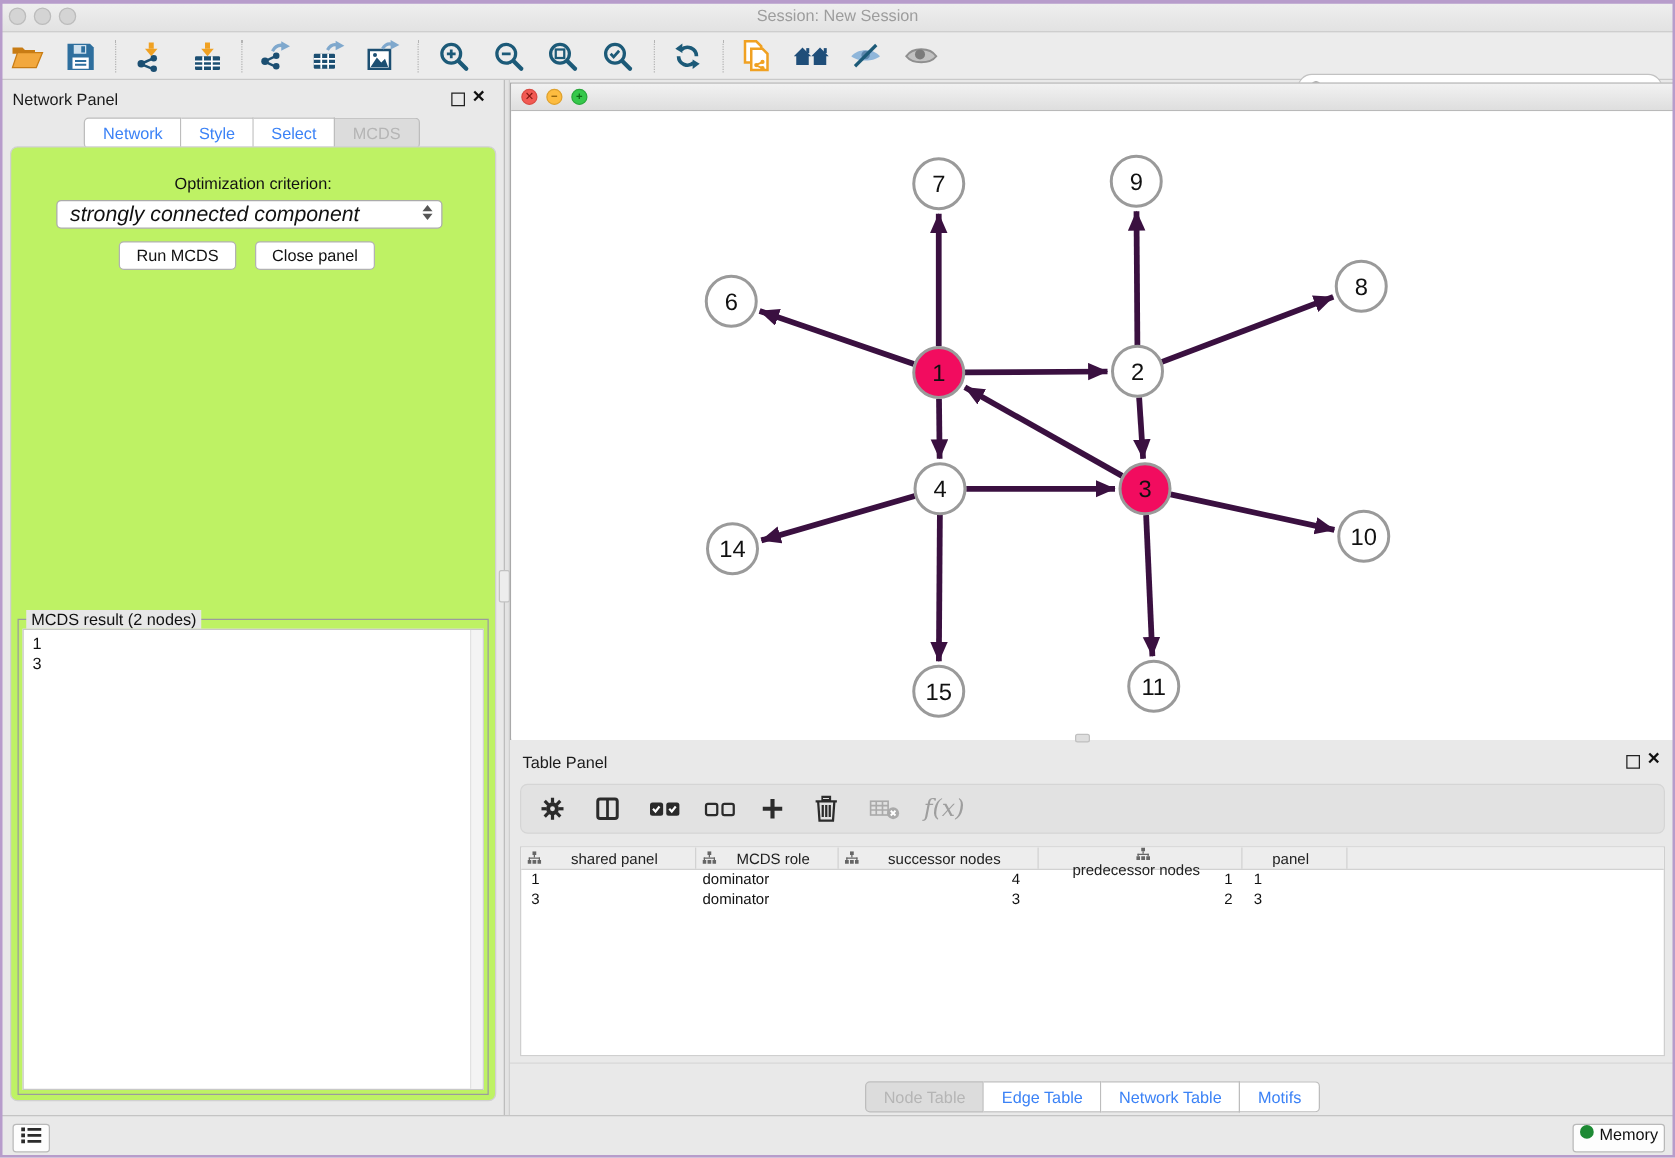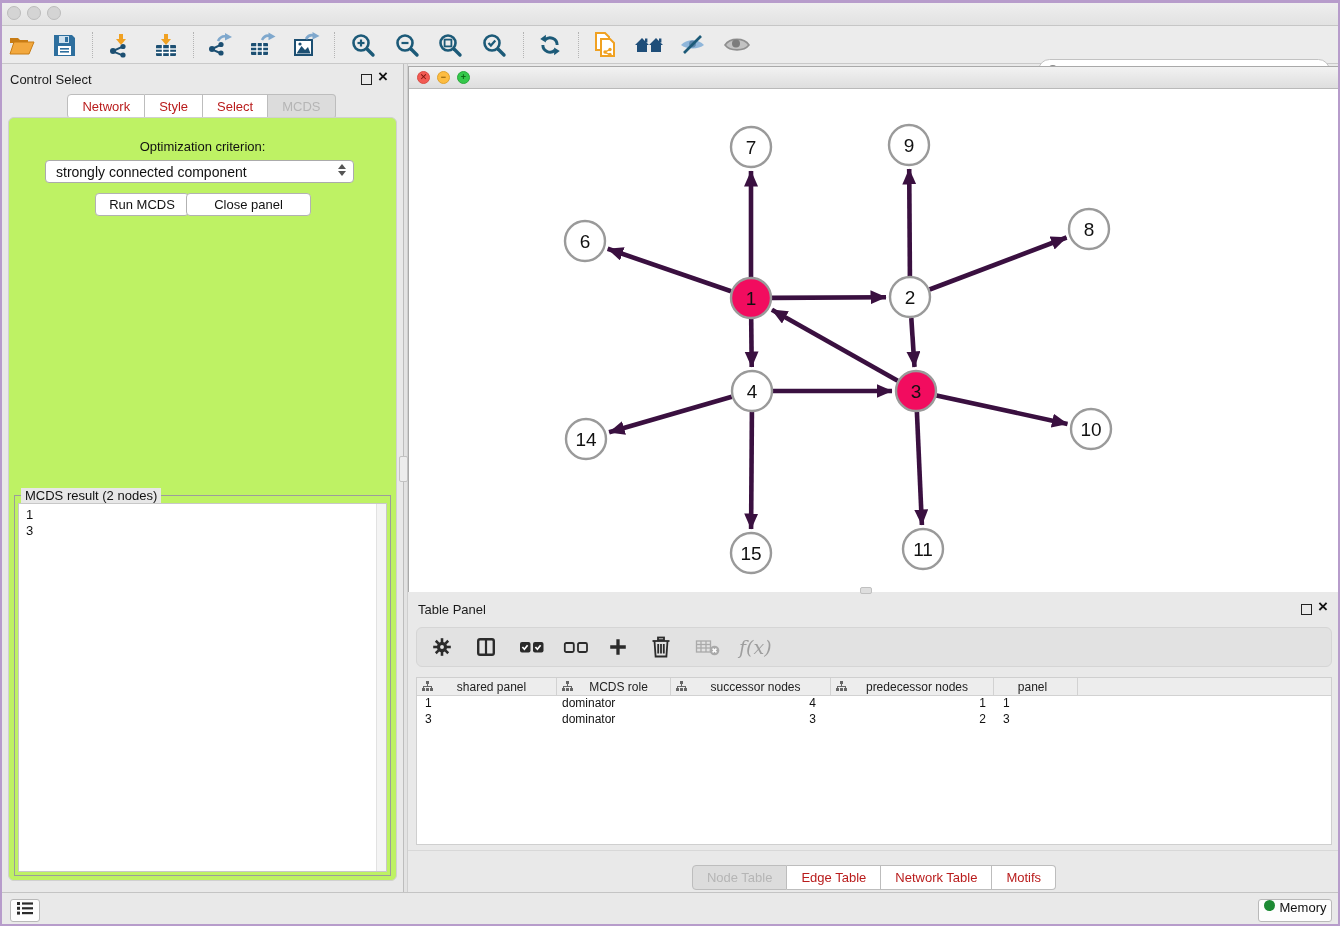--- a/index.html
+++ b/index.html
@@ -17,27 +17,27 @@
   .tb-btn { position:absolute; top:4px; width:34px; height:30px; display:flex; align-items:center; justify-content:center; }
   .tb-sep { position:absolute; top:6px; height:26px; width:0; border-left:1px dotted #b4b4b4; }
   .searchbox { position:absolute; left:1038px; top:33px; width:292px; height:23px; background:#fff; border:1px solid #c2c2c2; border-radius:12px; display:flex; align-items:center; padding-left:8px; }
 
   
   .cpanel-head { position:absolute; left:0; top:64px; width:403px; height:28px; }
   .panel-title { font-size:13px; color:#1b1b1b; position:absolute; left:10px; top:8px; }
   .panel-float { position:absolute; width:11px; height:11px; border:1.6px solid #222; top:10px; }
   .panel-close { position:absolute; font-size:17px; font-weight:bold; color:#111; top:4px; line-height:17px; }
   .cp-tabs { position:absolute; left:0; top:94px; width:403px; display:flex; justify-content:center; }
-  .tab { font-size:13px; padding:4px 14px; background:#fff; border:1px solid #bdbdbd; border-left:none; color:#b91c1c; }
+  .tab { font-size:13px; padding:4px 14px; background:#fff; border:1px solid #bdbdbd; border-left:none; color:#3b82f6; }
   .tab:first-child { border-left:1px solid #bdbdbd; border-radius:4px 0 0 4px; }
   .tab:last-child { border-radius:0 4px 4px 0; }
   .tab.active { background:#dcdcdc; color:#b5b5b5; }
   .cp-body { position:absolute; left:8px; top:117px; width:389px; height:764px; background:#bef264; border:1px solid #d0d0d0; border-radius:6px; }
   .opt-label { position:absolute; left:0; top:21px; width:100%; text-align:center; font-size:13px; color:#111; }
-  .criterion { position:absolute; left:36px; top:42px; width:309px; height:23px; background:#fff; border:1px solid #ababab; border-radius:4px; display:flex; align-items:center; font-size:14px; color:#111; padding-left:10px; }
+  .criterion { position:absolute; left:36px; top:42px; width:309px; height:23px; background:#fff; border:1px solid #ababab; border-radius:4px; display:flex; align-items:center; font-size:17px; color:#111; padding-left:10px;font-style:italic; }
   .stepper { position:absolute; right:7px; top:3px; display:flex; flex-direction:column; gap:2px; }
   .stepper i { width:0; height:0; border-left:4px solid transparent; border-right:4px solid transparent; }
   .stepper .up { border-bottom:5px solid #555; }
   .stepper .dn { border-top:5px solid #555; }
   .cp-btn { position:absolute; top:75px; height:23px; background:#fff; border:1px solid #b2b2b2; border-radius:4px; font-size:13px; color:#111; display:flex; align-items:center; justify-content:center; }
   .result-box { position:absolute; left:5px; top:377px; width:377px; height:381px; border:1px solid #9c9c9c; }
   .result-legend { position:absolute; left:6px; top:-8px; background:#e7e7e7; padding:0 4px; font-size:13px; color:#111; }
   .result-area { position:absolute; left:3px; top:7px; right:3px; bottom:3px; background:#fff; border:1px solid #c8c8c8; font-size:13px; color:#111; padding:3px 0 0 7px; line-height:16px; }
   .result-scroll { position:absolute; right:0; top:0; width:10px; height:100%; background:#f4f4f4; border-left:1px solid #e2e2e2; }
 
@@ -74,20 +74,21 @@
   .mem-label { font-size:13px; color:#111; margin-left:5px; }
   .mem-dot { width:11px; height:11px; border-radius:50%; background:#1d8a34; }
 </style>
 </head>
 <body>
 
 <div class="titlebar">
   <span class="tl-dot" style="left:7px"></span>
   <span class="tl-dot" style="left:27px"></span>
   <span class="tl-dot" style="left:47px"></span>
+  <div class="win-title">Session: New Session</div>
 </div>
 
 <div class="toolbar">
   <div class="tb-btn" style="left:5px">
     <svg width="28" height="26" viewBox="0 0 28 26">
         <path d="M2,6 h8 l2,2 h8 v3 H2 Z" fill="#c87c14"></path>
         <path d="M2,22 L6,10 H26 L21,22 Z" fill="#f2a83e" stroke="#c87c14" stroke-width="1"></path>
       </svg>
   </div>
   <div class="tb-btn" style="left:47px">
@@ -249,41 +250,41 @@
   </div>
   <div class="searchbox">
     <svg width="14" height="14" viewBox="0 0 14 14">
         <circle cx="5.8" cy="5.8" r="4.2" fill="none" stroke="#8a8a8a" stroke-width="1.4"></circle>
         <line x1="9" y1="9" x2="12.6" y2="12.6" stroke="#8a8a8a" stroke-width="1.5"></line>
       </svg>
   </div>
 </div>
 
 <div class="cpanel-head">
-  <span class="panel-title">Control Select</span>
+  <span class="panel-title">Network Panel</span>
   <span class="panel-float" style="left:361px"></span>
   <span class="panel-close" style="left:378px">×</span>
 </div>
 <div class="cp-tabs" id="cp-tabs">
     <div class="tab">Network</div>
     <div class="tab">Style</div>
     <div class="tab">Select</div>
     <div class="tab active">MCDS</div>
   </div>
 <div class="cp-body">
   <div class="opt-label">Optimization criterion:</div>
   <div class="criterion">
     <span>strongly connected component</span>
     <span class="stepper">
         <i class="up"></i>
         <i class="dn"></i>
       </span>
   </div>
   <div class="cp-btn" style="left:86px; width:94px">Run MCDS</div>
-  <div class="cp-btn" style="left:177px; width:125px">Close panel</div>
+  <div class="cp-btn" style="left:195px; width:96px">Close panel</div>
   <div class="result-box">
     <span class="result-legend">MCDS result (2 nodes)</span>
     <div class="result-area" id="result-lines">
         <div>1</div>
         <div>3</div>
         <div class="result-scroll"></div>
       </div>
   </div>
 </div>
 
@@ -492,21 +493,21 @@
                 <rect x="1" y="5" width="1" height="2"></rect>
                 <rect x="9" y="5" width="1" height="2"></rect>
                 <rect x="0" y="7" width="3" height="3"></rect>
                 <rect x="4" y="7" width="3" height="3"></rect>
                 <rect x="8" y="7" width="3" height="3"></rect>
               </g>
             </svg>
           </span>
           <span class="th-label">successor nodes</span>
         </div>
-        <div class="th" style="width: 163px;">
+        <div class="th" style="width: 163px; flex-direction: column;">
           <span class="hier">
             <svg width="11" height="11" viewBox="0 0 11 11">
               <g fill="#666">
                 <rect x="4" y="0" width="3" height="3"></rect>
                 <rect x="5" y="3" width="1" height="2"></rect>
                 <rect x="1" y="5" width="9" height="1"></rect>
                 <rect x="1" y="5" width="1" height="2"></rect>
                 <rect x="9" y="5" width="1" height="2"></rect>
                 <rect x="0" y="7" width="3" height="3"></rect>
                 <rect x="4" y="7" width="3" height="3"></rect>

